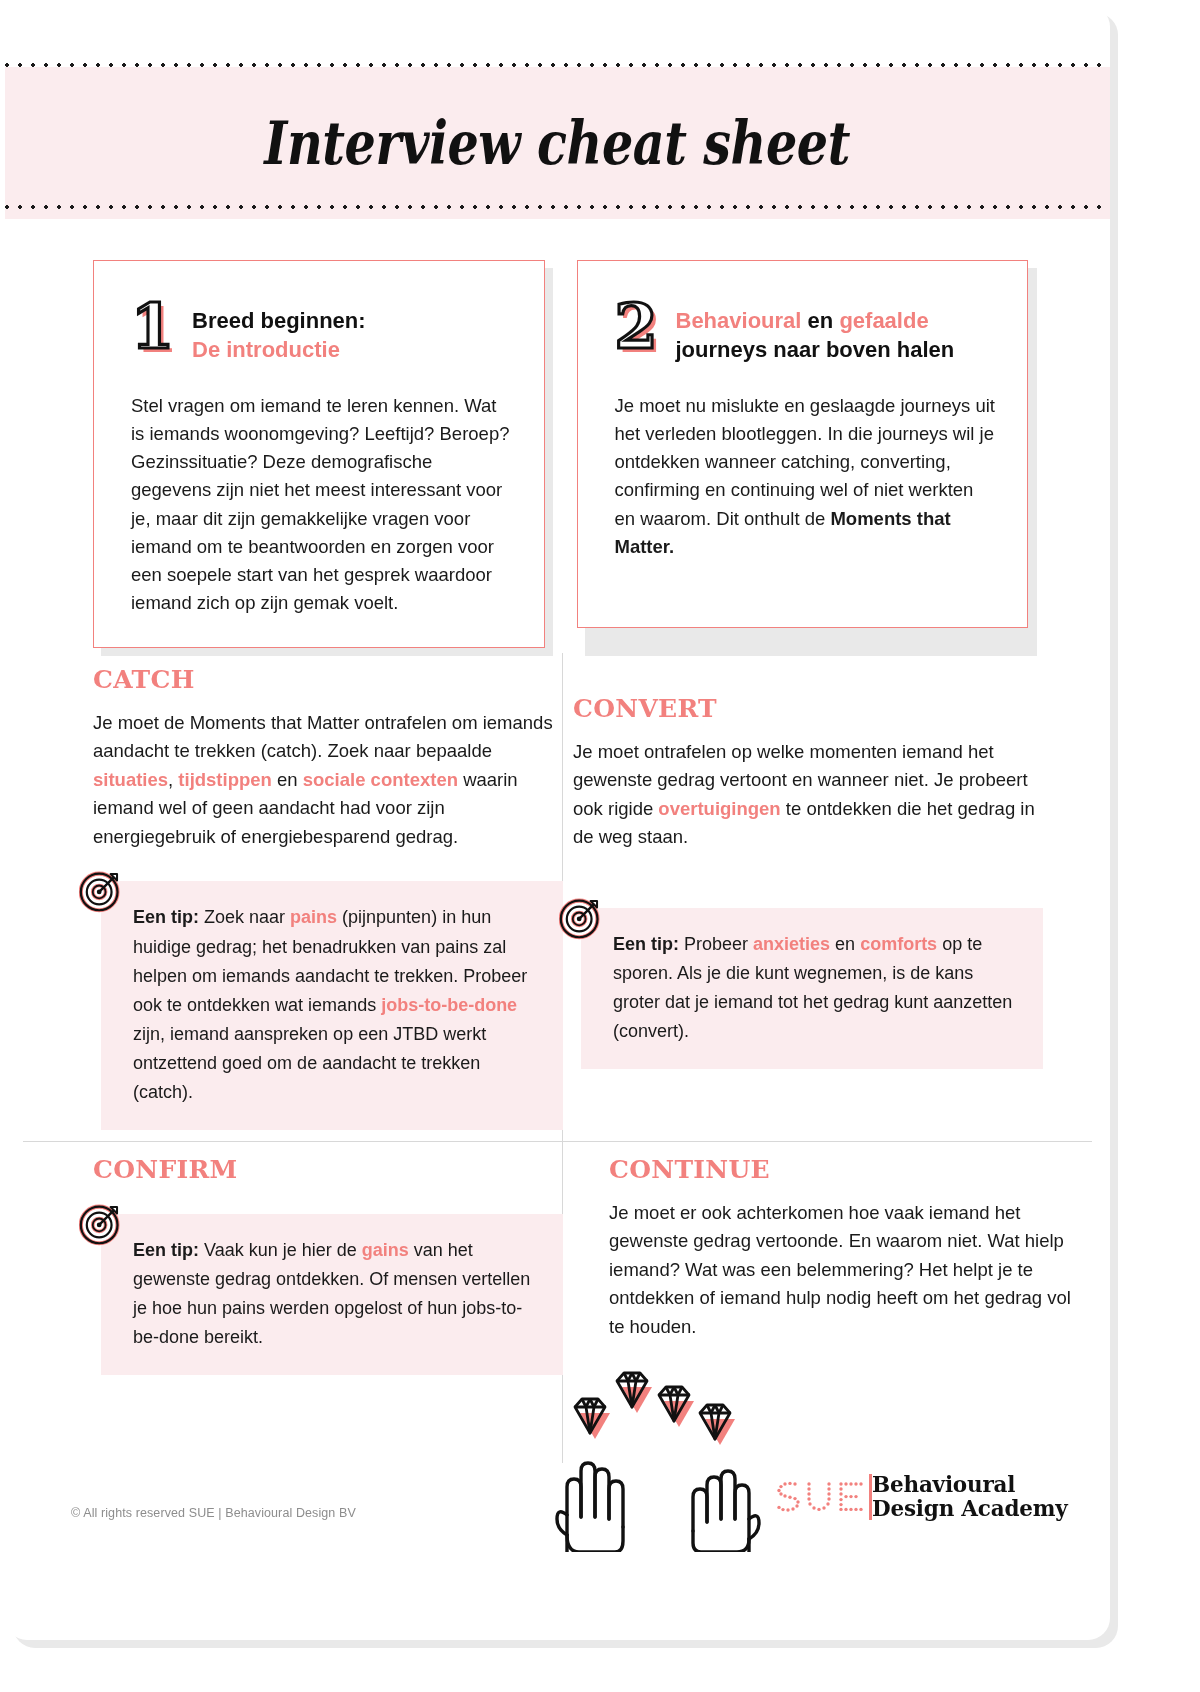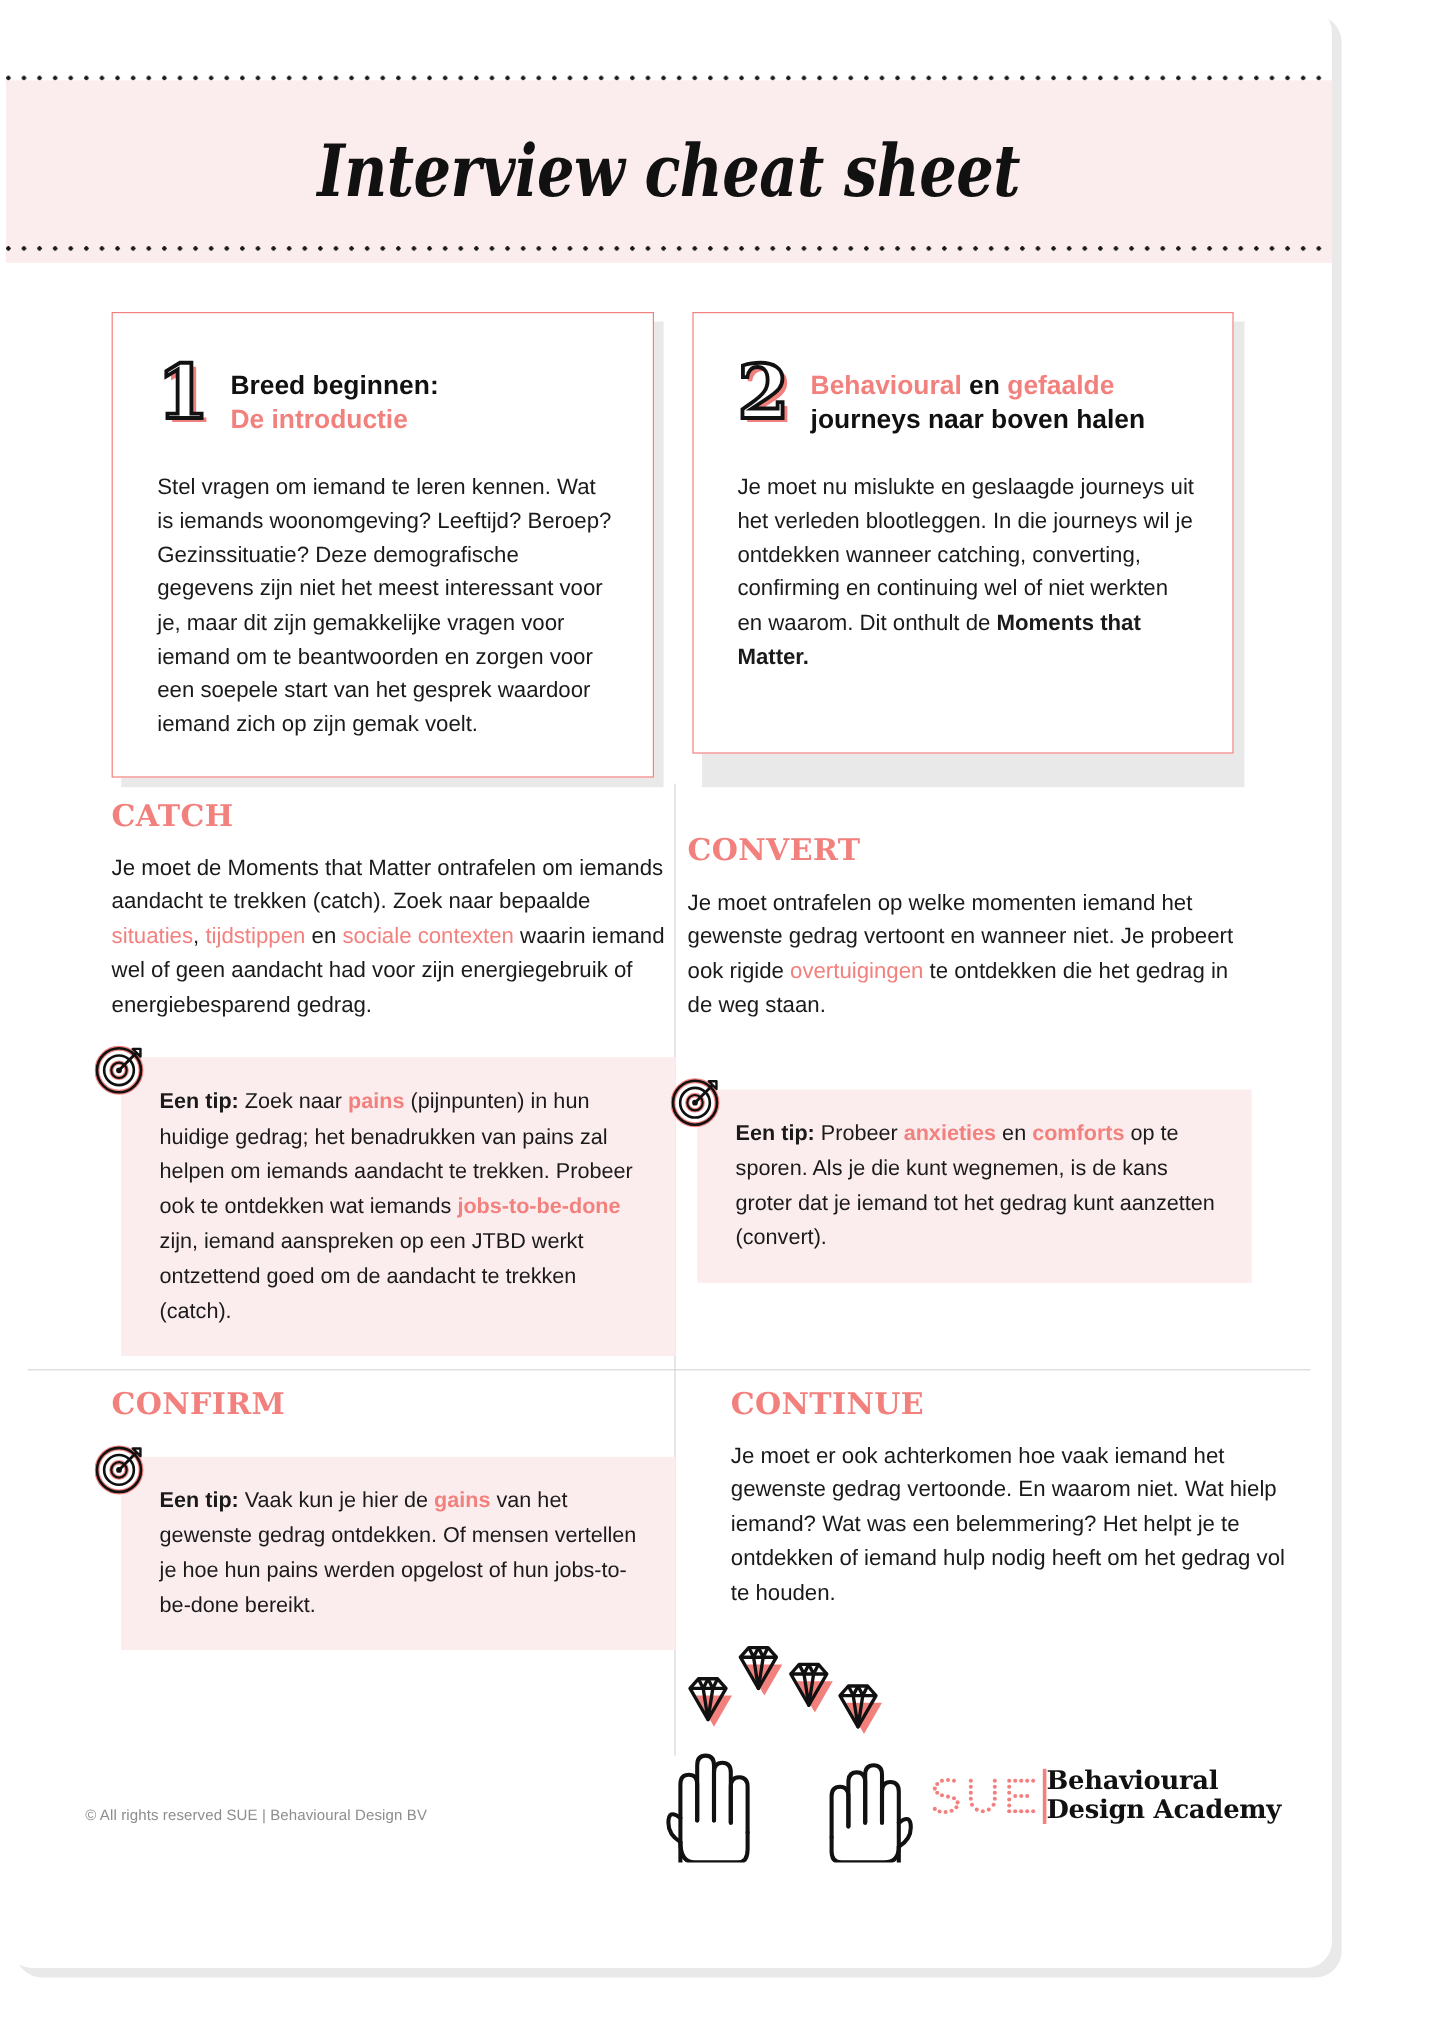--- a/index.html
+++ b/index.html
@@ -168,21 +168,21 @@
     font-size: 25px;
     color: #f2817e;
     letter-spacing: 0.3px;
     margin-bottom: 15px;
   }
   .cell-text {
     font-size: 18.5px;
     line-height: 1.54;
     color: #1a1a1a;
   }
-  .cell-text .pink { color: #f2817e; font-weight: normal; }
+  .cell-text .pink { color: #f2817e; font-weight: bold; }
 
   
   .tip { position: relative; margin-top: 30px; }
   .tip-box {
     background: #fbecee;
     padding: 22px 26px 22px 56px;
     font-size: 18px;
     line-height: 1.62;
     color: #1a1a1a;
   }

